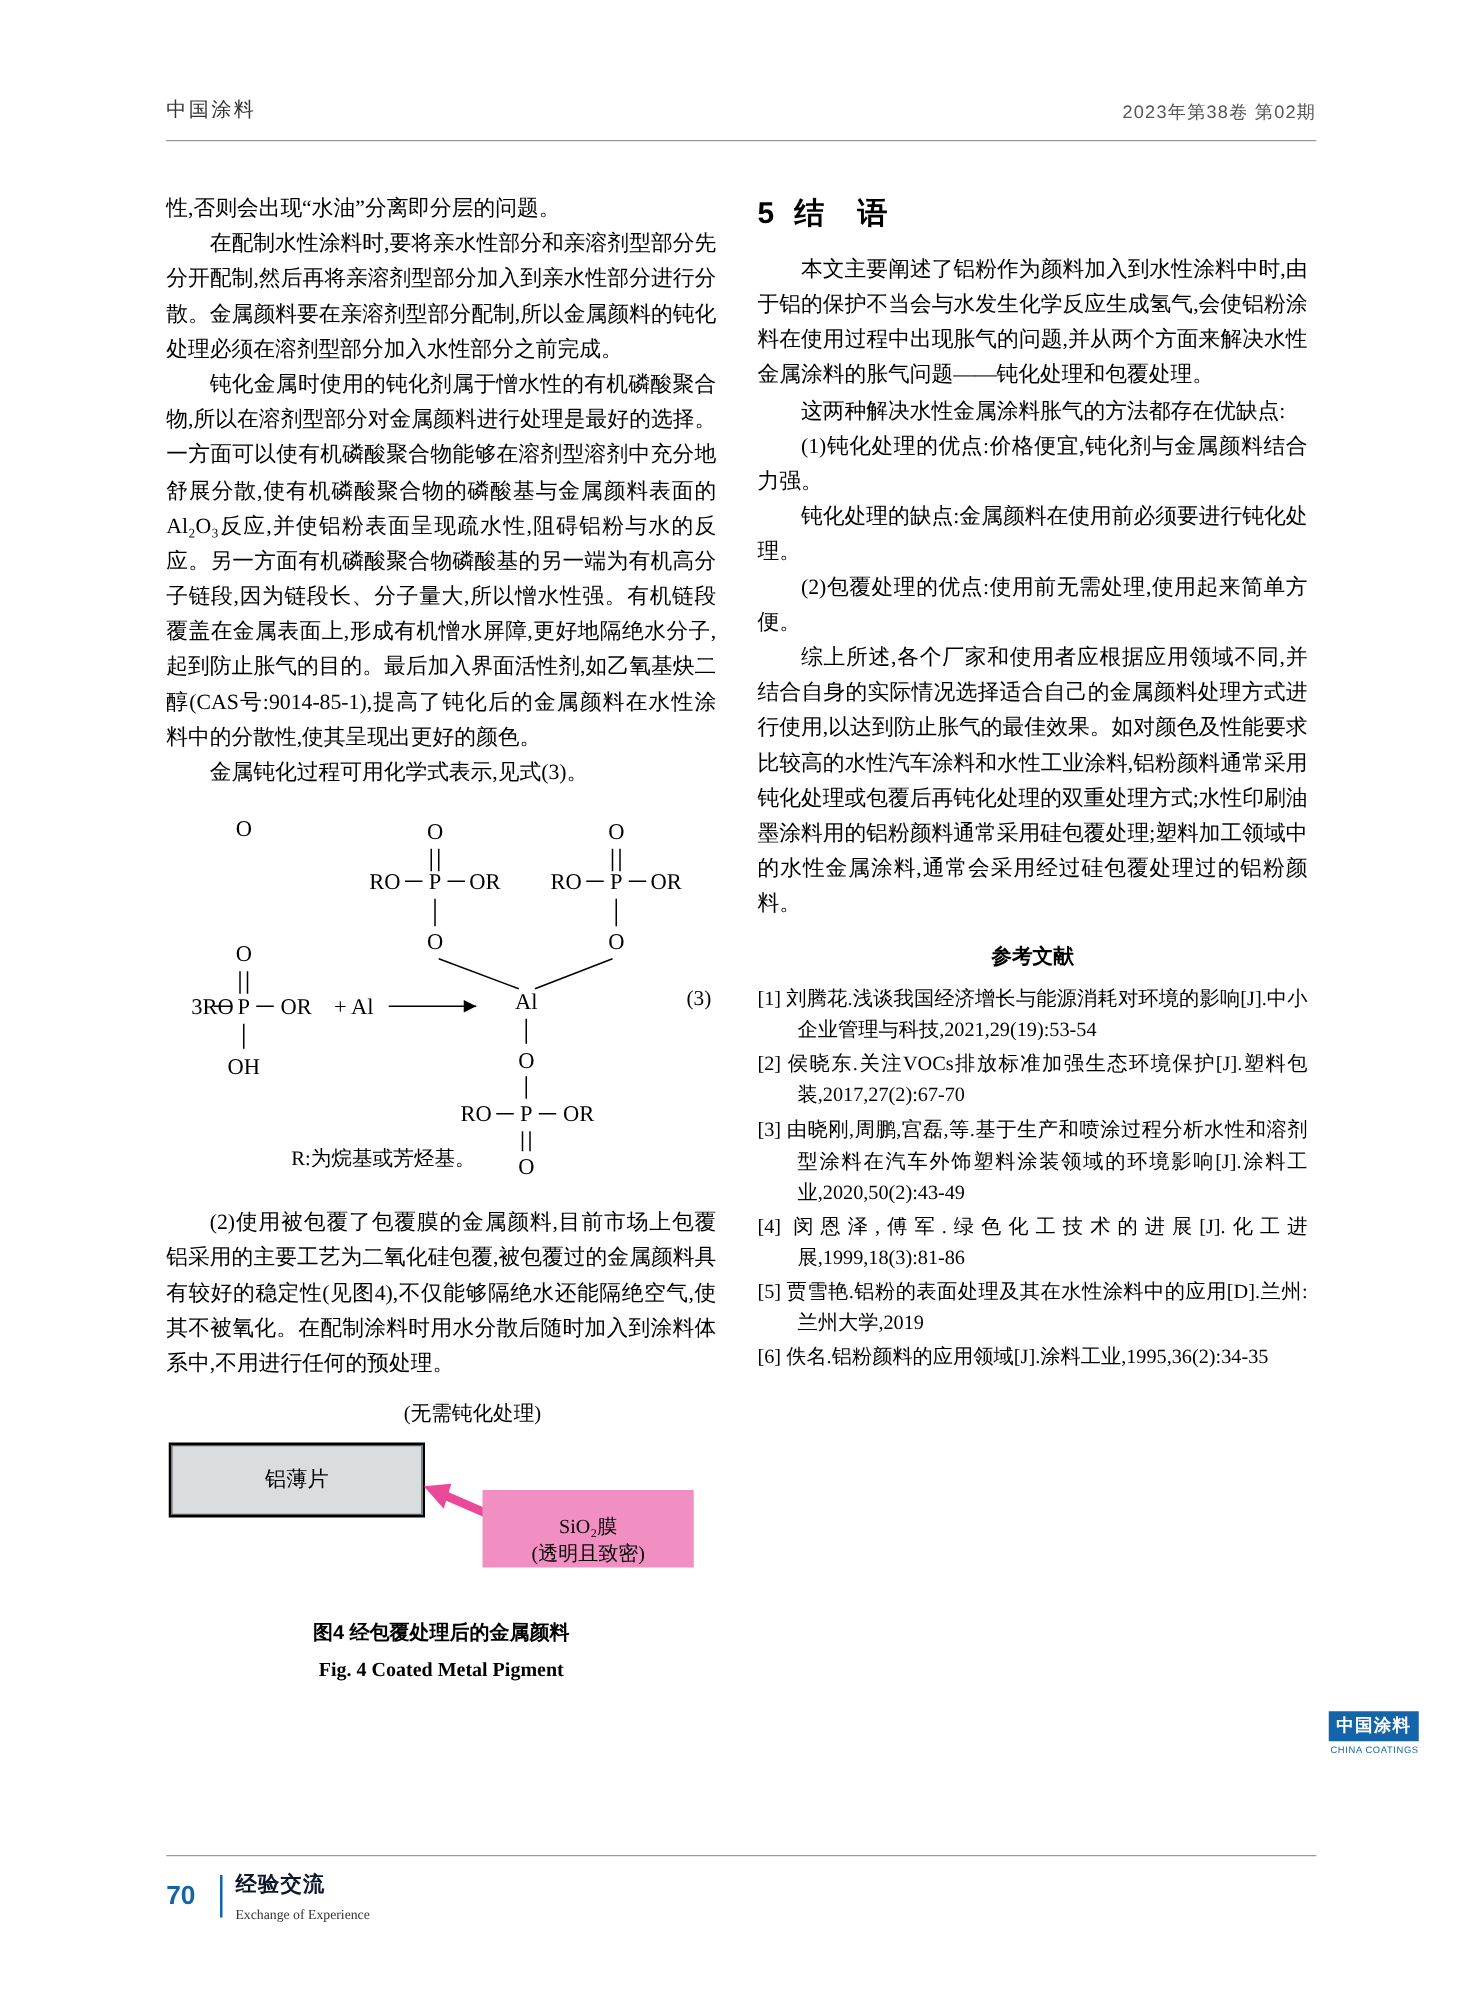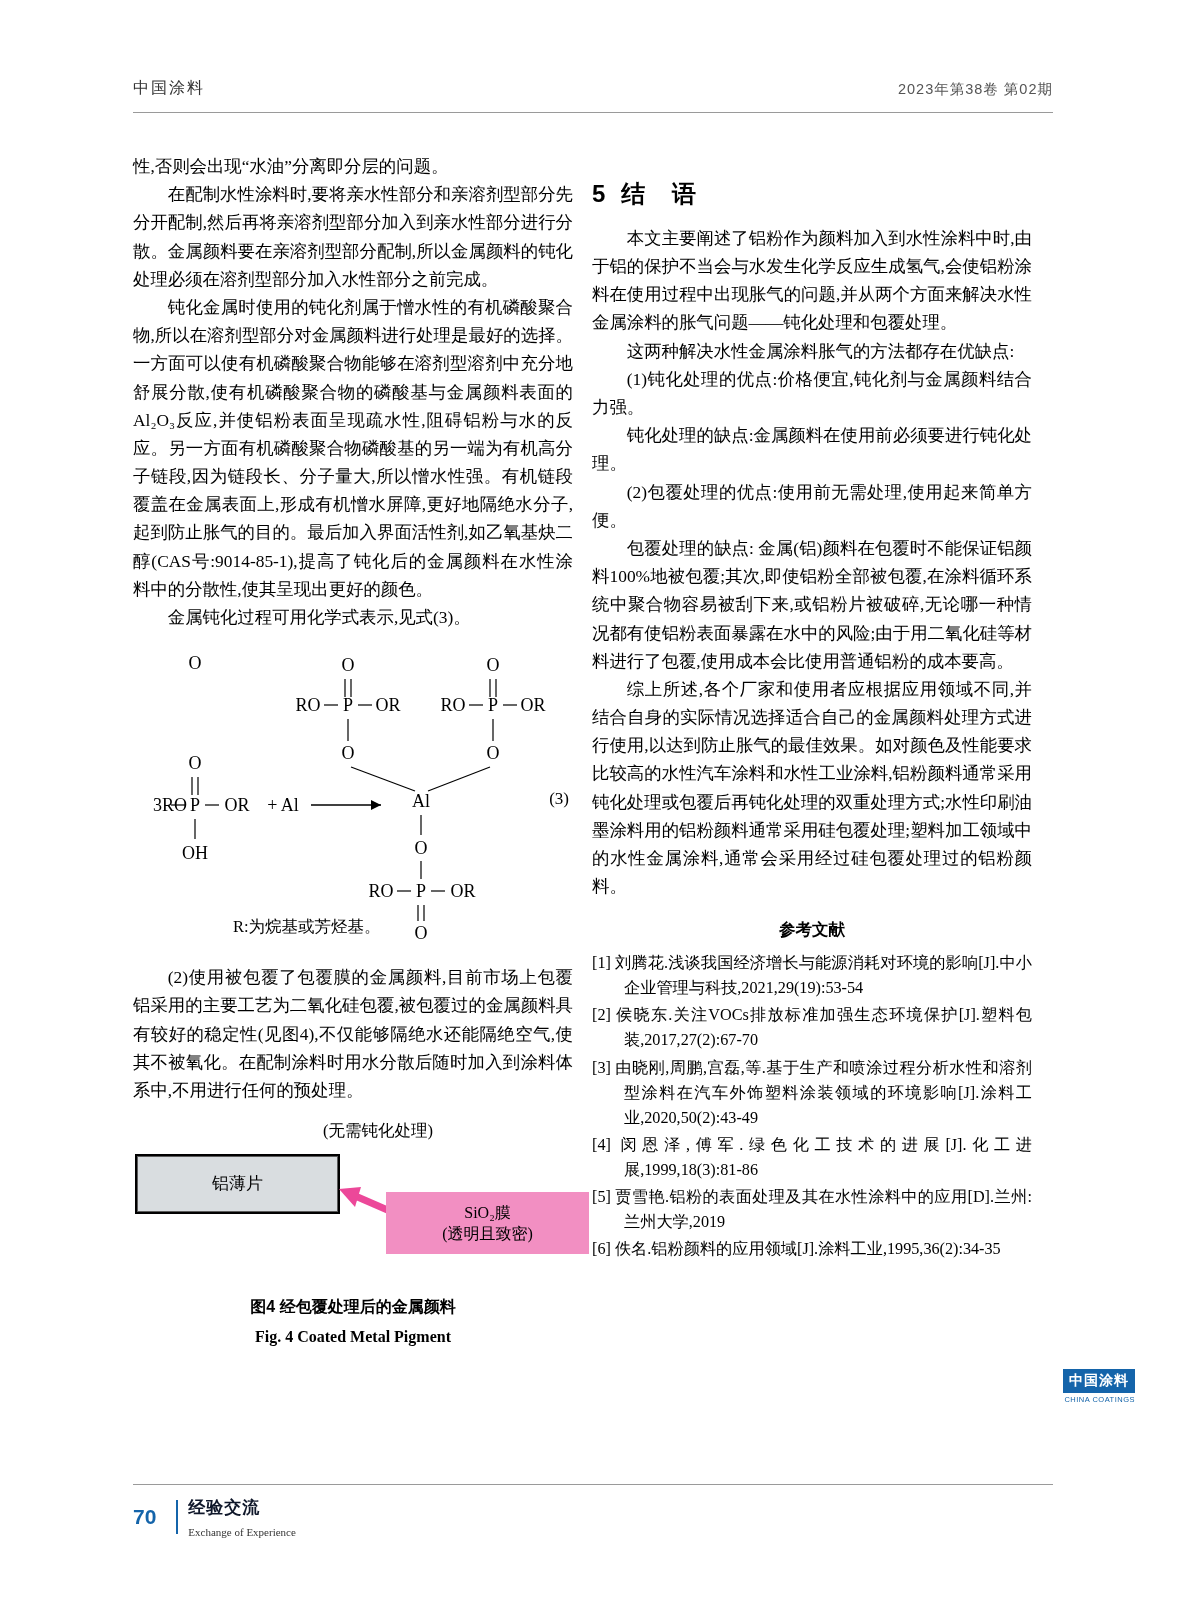--- a/index.html
+++ b/index.html
@@ -59,21 +59,21 @@
   
   .col {
     position: absolute;
     top: 152px;
     width: 440px;
     font-size: 17.4px;
     line-height: 1.62;
     text-align: justify;
   }
   .col-left { left: 133px; }
-  .col-right { left: 592px; margin-top: 23px; }
+  .col-right { left: 606px; }
 
   .col p {
     margin: 0 0 0 0;
     text-indent: 2em;
   }
   .col p.noindent { text-indent: 0; }
 
   
   .sec-head {
     font-family: "Liberation Sans", sans-serif;
@@ -138,27 +138,27 @@
     box-sizing: border-box;
     display: flex;
     align-items: center;
     justify-content: center;
     font-size: 17px;
   }
   .fig4 .sio2 {
     position: absolute;
     left: 253px;
     top: 74px;
-    width: 203px;
+    width: 169px;
     height: 62px;
     background: #f28fc2;
     display: flex;
     flex-direction: column;
     align-items: center;
-    justify-content: center;
+    justify-content: flex-end;
     font-size: 16px;
     line-height: 1.35;
   }
   .fig4 .arrow { position: absolute; left: 200px; top: 55px; }
 
   .figcap {
     text-align: center;
     font-family: "Liberation Sans", sans-serif;
     font-weight: bold;
     font-size: 16px;
@@ -363,21 +363,20 @@
 
   <div class="col col-right">
     <div class="sec-head">
       <span class="num">5</span><span class="txt">结  语</span>
     </div>
     <p>本文主要阐述了铝粉作为颜料加入到水性涂料中时,由于铝的保护不当会与水发生化学反应生成氢气,会使铝粉涂料在使用过程中出现胀气的问题,并从两个方面来解决水性金属涂料的胀气问题——钝化处理和包覆处理。</p>
     <p>这两种解决水性金属涂料胀气的方法都存在优缺点:</p>
     <p>(1)钝化处理的优点:价格便宜,钝化剂与金属颜料结合力强。</p>
     <p>钝化处理的缺点:金属颜料在使用前必须要进行钝化处理。</p>
     <p>(2)包覆处理的优点:使用前无需处理,使用起来简单方便。</p>
-    <p>包覆处理的缺点: 金属(铝)颜料在包覆时不能保证铝颜料100%地被包覆;其次,即使铝粉全部被包覆,在涂料循环系统中聚合物容易被刮下来,或铝粉片被破碎,无论哪一种情况都有使铝粉表面暴露在水中的风险;由于用二氧化硅等材料进行了包覆,使用成本会比使用普通铝粉的成本要高。</p>
     <p>综上所述,各个厂家和使用者应根据应用领域不同,并结合自身的实际情况选择适合自己的金属颜料处理方式进行使用,以达到防止胀气的最佳效果。如对颜色及性能要求比较高的水性汽车涂料和水性工业涂料,铝粉颜料通常采用钝化处理或包覆后再钝化处理的双重处理方式;水性印刷油墨涂料用的铝粉颜料通常采用硅包覆处理;塑料加工领域中的水性金属涂料,通常会采用经过硅包覆处理过的铝粉颜料。</p>
 
     <div class="ref-title">参考文献</div>
     <div class="ref-item">[1] 刘腾花.浅谈我国经济增长与能源消耗对环境的影响[J].中小企业管理与科技,2021,29(19):53-54</div>
     <div class="ref-item">[2] 侯晓东.关注VOCs排放标准加强生态环境保护[J].塑料包装,2017,27(2):67-70</div>
     <div class="ref-item">[3] 由晓刚,周鹏,宫磊,等.基于生产和喷涂过程分析水性和溶剂型涂料在汽车外饰塑料涂装领域的环境影响[J].涂料工业,2020,50(2):43-49</div>
     <div class="ref-item">[4] 闵恩泽,傅军.绿色化工技术的进展[J].化工进展,1999,18(3):81-86</div>
     <div class="ref-item">[5] 贾雪艳.铝粉的表面处理及其在水性涂料中的应用[D].兰州:兰州大学,2019</div>
     <div class="ref-item">[6] 佚名.铝粉颜料的应用领域[J].涂料工业,1995,36(2):34-35</div>
   </div>

